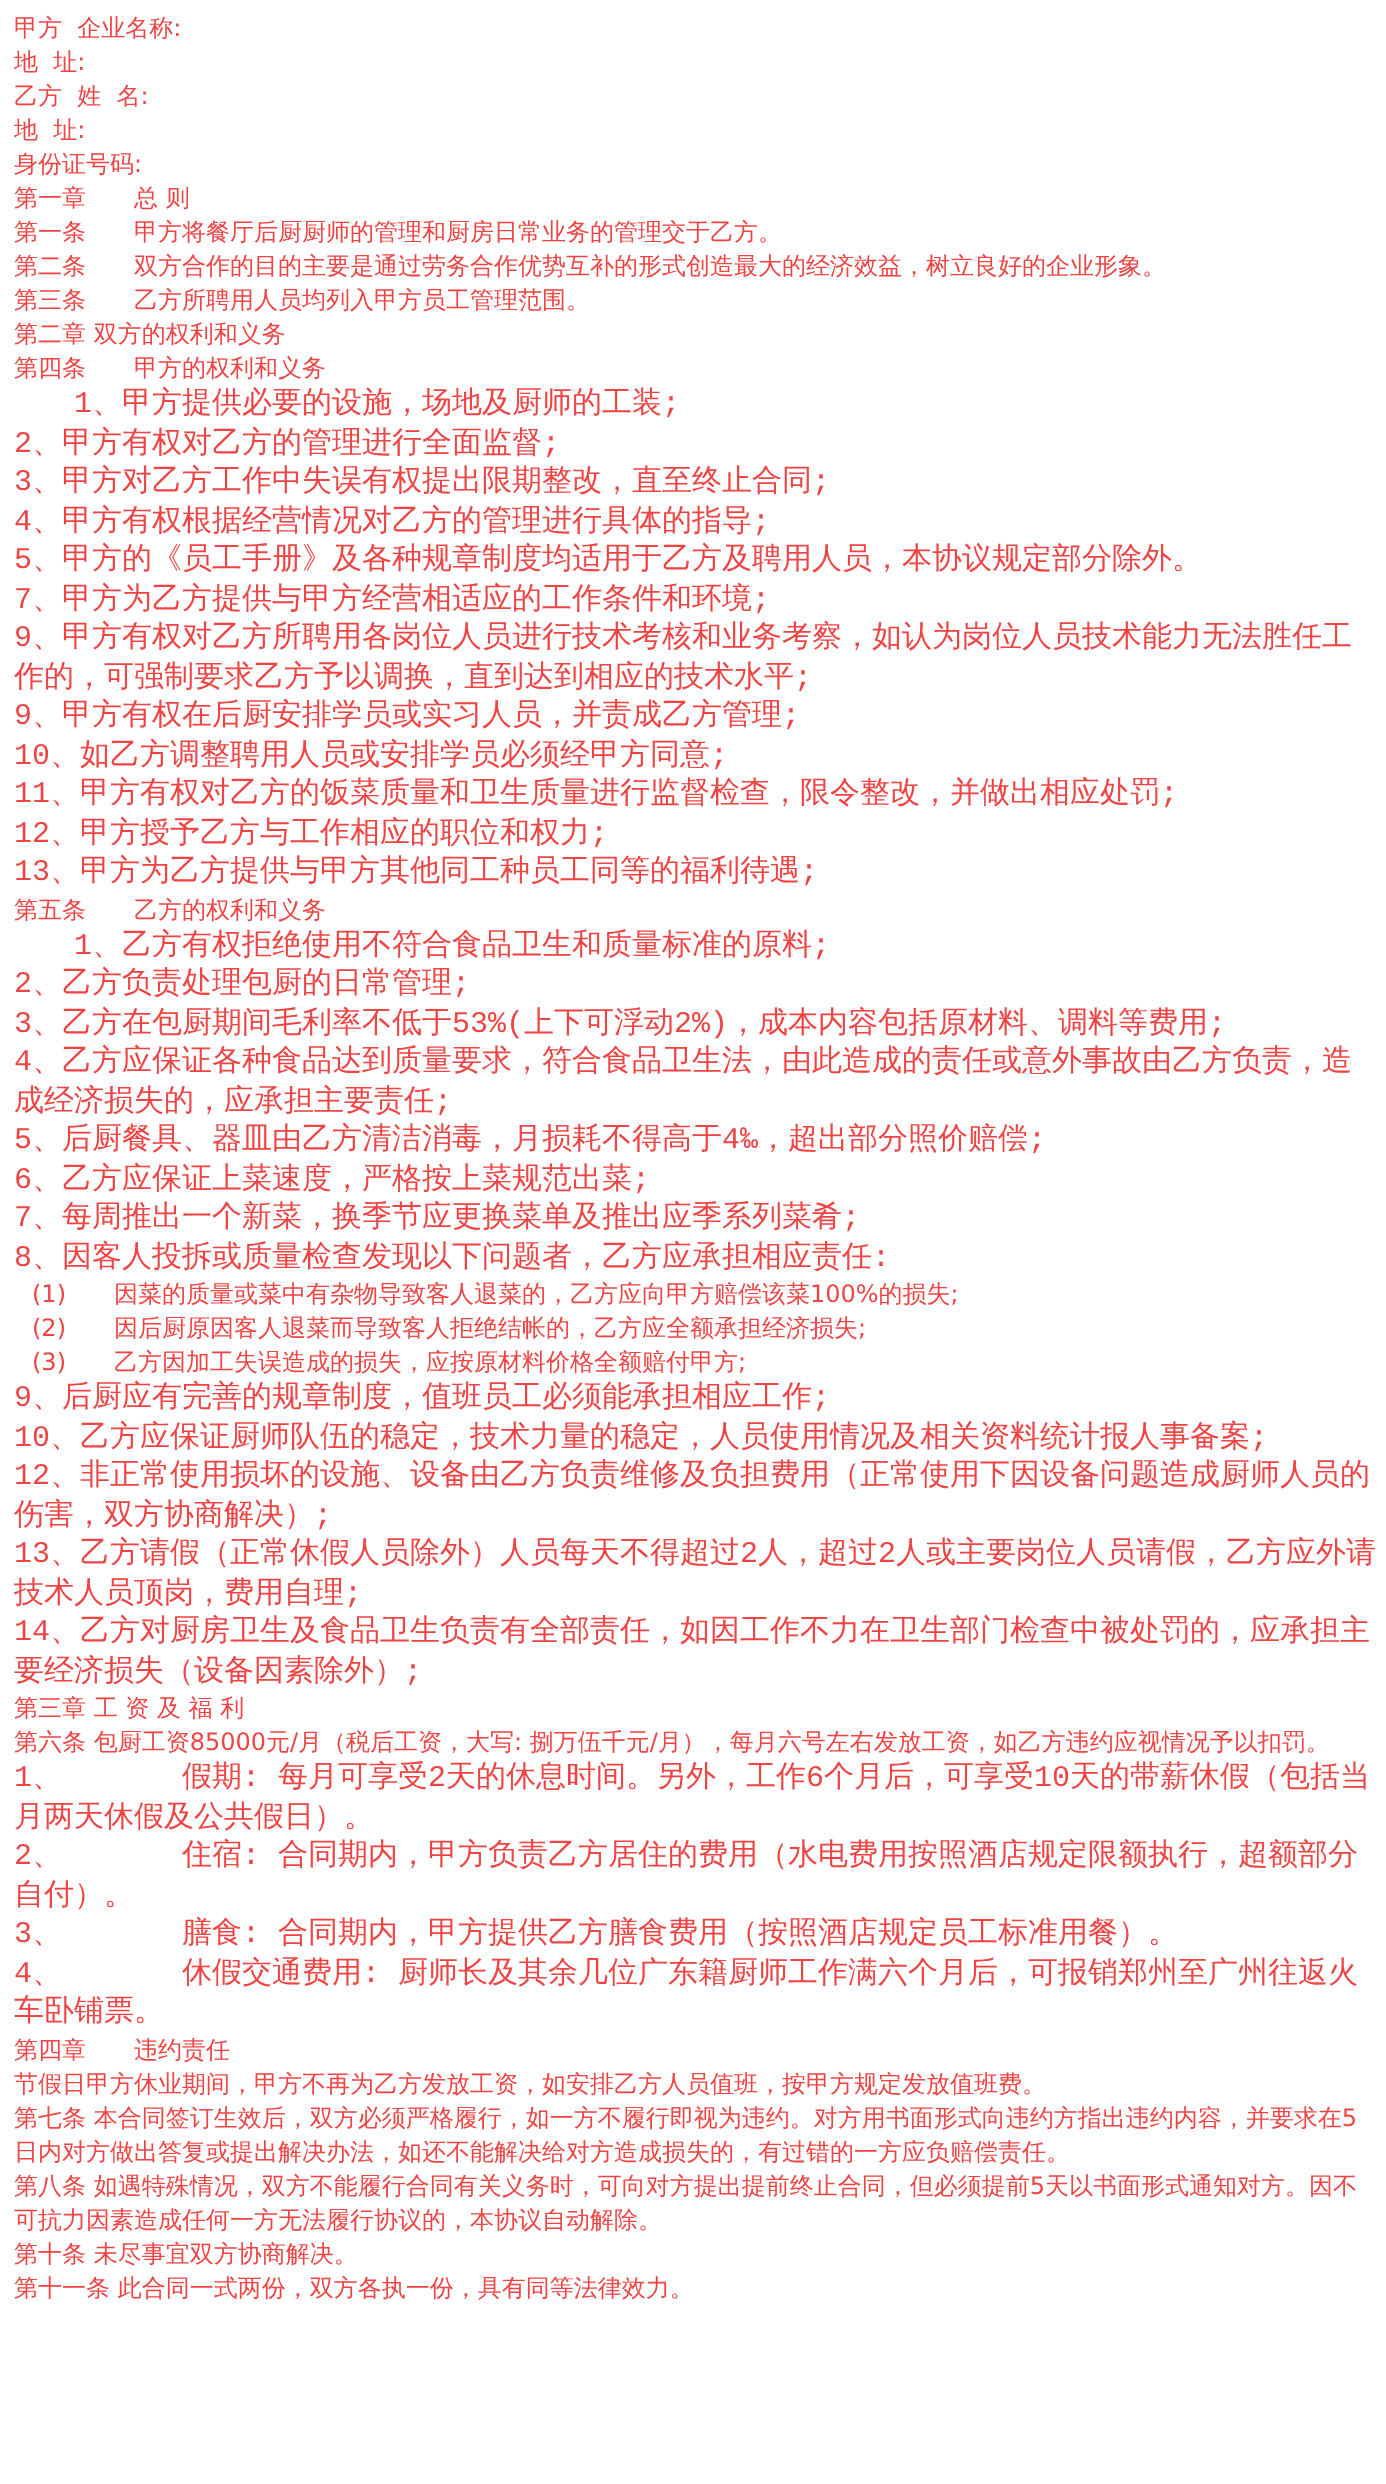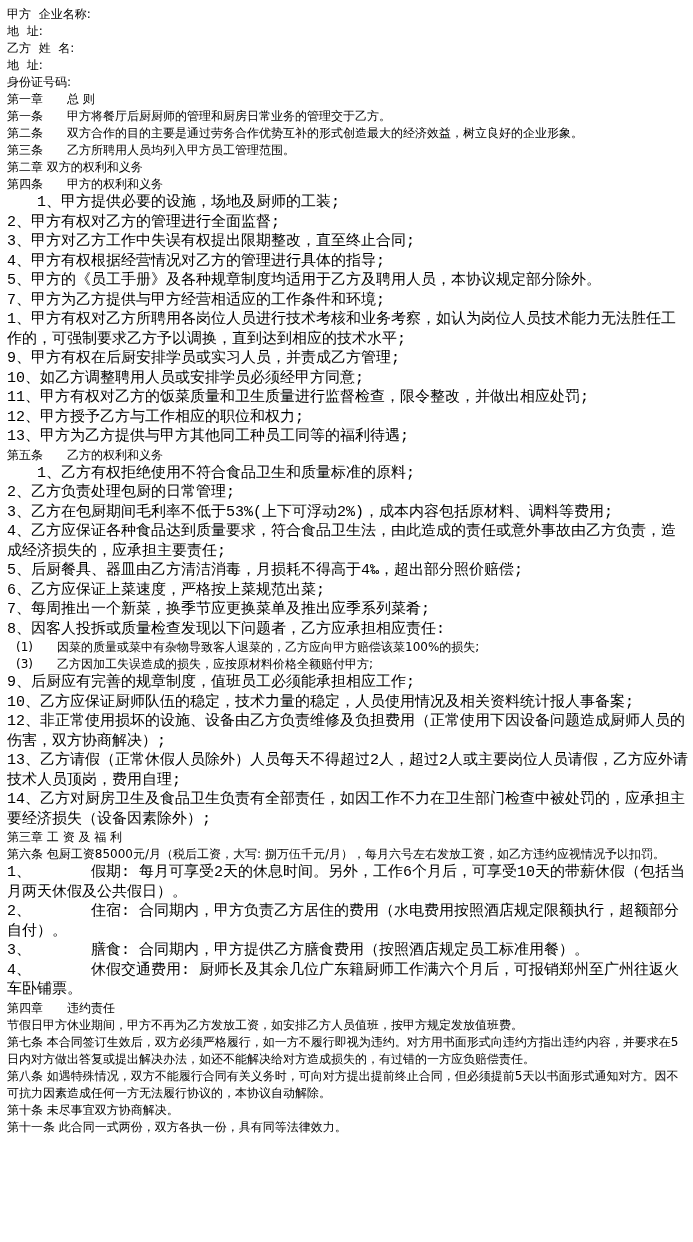--- a/index.html
+++ b/index.html
@@ -1,18 +1,18 @@
 <!DOCTYPE html>
 <html><head>
 <meta charset="utf-8">
 <style>
   html,body{margin:0;padding:0;background:#e8e8e8;}
   .page{
     width:693px;height:1242px;box-sizing:border-box;
-    background:#ffffff;color:#000000;
+    background:#ffffff;color:#ef4444;
     padding:6px 5px 6px 7px;overflow:hidden;
     font-family:"DejaVu Sans","Liberation Sans",sans-serif;
   }
   .line{white-space:pre-wrap;word-break:break-all;}
   .line-small{font-size:12px;line-height:17px;min-height:17px;}
   .line-large{font-size:15px;line-height:19.5px;min-height:19.5px;font-family:Liberation Mono, monospace;}
   .indent-1{padding-left:30px;}
   .indent-2{padding-left:9px;}
 </style>
 </head>
@@ -30,36 +30,37 @@
       <div class="line line-small">第二条　　双方合作的目的主要是通过劳务合作优势互补的形式创造最大的经济效益，树立良好的企业形象。</div>
       <div class="line line-small">第三条　　乙方所聘用人员均列入甲方员工管理范围。</div>
       <div class="line line-small">第二章 双方的权利和义务</div>
       <div class="line line-small">第四条　　甲方的权利和义务</div>
       <div class="line line-large indent-1">1、甲方提供必要的设施，场地及厨师的工装;</div>
       <div class="line line-large">2、甲方有权对乙方的管理进行全面监督;</div>
       <div class="line line-large">3、甲方对乙方工作中失误有权提出限期整改，直至终止合同;</div>
       <div class="line line-large">4、甲方有权根据经营情况对乙方的管理进行具体的指导;</div>
       <div class="line line-large">5、甲方的《员工手册》及各种规章制度均适用于乙方及聘用人员，本协议规定部分除外。</div>
       <div class="line line-large">7、甲方为乙方提供与甲方经营相适应的工作条件和环境;</div>
-      <div class="line line-large">1、甲方有权对乙方所聘用各岗位人员进行技术考核和业务考察，如认为岗位人员技术能力无法胜任工作的，可强制要求乙方予以调换，直到达到相应的技术水平;</div>
+      <div class="line line-large">9、甲方有权对乙方所聘用各岗位人员进行技术考核和业务考察，如认为岗位人员技术能力无法胜任工作的，可强制要求乙方予以调换，直到达到相应的技术水平;</div>
       <div class="line line-large">9、甲方有权在后厨安排学员或实习人员，并责成乙方管理;</div>
       <div class="line line-large">10、如乙方调整聘用人员或安排学员必须经甲方同意;</div>
       <div class="line line-large">11、甲方有权对乙方的饭菜质量和卫生质量进行监督检查，限令整改，并做出相应处罚;</div>
       <div class="line line-large">12、甲方授予乙方与工作相应的职位和权力;</div>
       <div class="line line-large">13、甲方为乙方提供与甲方其他同工种员工同等的福利待遇;</div>
       <div class="line line-small">第五条　　乙方的权利和义务</div>
       <div class="line line-large indent-1">1、乙方有权拒绝使用不符合食品卫生和质量标准的原料;</div>
       <div class="line line-large">2、乙方负责处理包厨的日常管理;</div>
       <div class="line line-large">3、乙方在包厨期间毛利率不低于53%(上下可浮动2%)，成本内容包括原材料、调料等费用;</div>
       <div class="line line-large">4、乙方应保证各种食品达到质量要求，符合食品卫生法，由此造成的责任或意外事故由乙方负责，造成经济损失的，应承担主要责任;</div>
       <div class="line line-large">5、后厨餐具、器皿由乙方清洁消毒，月损耗不得高于4‰，超出部分照价赔偿;</div>
       <div class="line line-large">6、乙方应保证上菜速度，严格按上菜规范出菜;</div>
       <div class="line line-large">7、每周推出一个新菜，换季节应更换菜单及推出应季系列菜肴;</div>
       <div class="line line-large">8、因客人投拆或质量检查发现以下问题者，乙方应承担相应责任:</div>
       <div class="line line-small indent-2">(1)　　因菜的质量或菜中有杂物导致客人退菜的，乙方应向甲方赔偿该菜100%的损失;</div>
+      <div class="line line-small indent-2">(2)　　因后厨原因客人退菜而导致客人拒绝结帐的，乙方应全额承担经济损失;</div>
       <div class="line line-small indent-2">(3)　　乙方因加工失误造成的损失，应按原材料价格全额赔付甲方;</div>
       <div class="line line-large">9、后厨应有完善的规章制度，值班员工必须能承担相应工作;</div>
       <div class="line line-large">10、乙方应保证厨师队伍的稳定，技术力量的稳定，人员使用情况及相关资料统计报人事备案;</div>
       <div class="line line-large">12、非正常使用损坏的设施、设备由乙方负责维修及负担费用（正常使用下因设备问题造成厨师人员的伤害，双方协商解决）;</div>
       <div class="line line-large">13、乙方请假（正常休假人员除外）人员每天不得超过2人，超过2人或主要岗位人员请假，乙方应外请技术人员顶岗，费用自理;</div>
       <div class="line line-large">14、乙方对厨房卫生及食品卫生负责有全部责任，如因工作不力在卫生部门检查中被处罚的，应承担主要经济损失（设备因素除外）;</div>
       <div class="line line-small">第三章 工 资 及 福 利</div>
       <div class="line line-small">第六条 包厨工资85000元/月（税后工资，大写: 捌万伍千元/月），每月六号左右发放工资，如乙方违约应视情况予以扣罚。</div>
       <div class="line line-large">1、　　　　假期: 每月可享受2天的休息时间。另外，工作6个月后，可享受10天的带薪休假（包括当月两天休假及公共假日）。</div>
       <div class="line line-large">2、　　　　住宿: 合同期内，甲方负责乙方居住的费用（水电费用按照酒店规定限额执行，超额部分自付）。</div>

